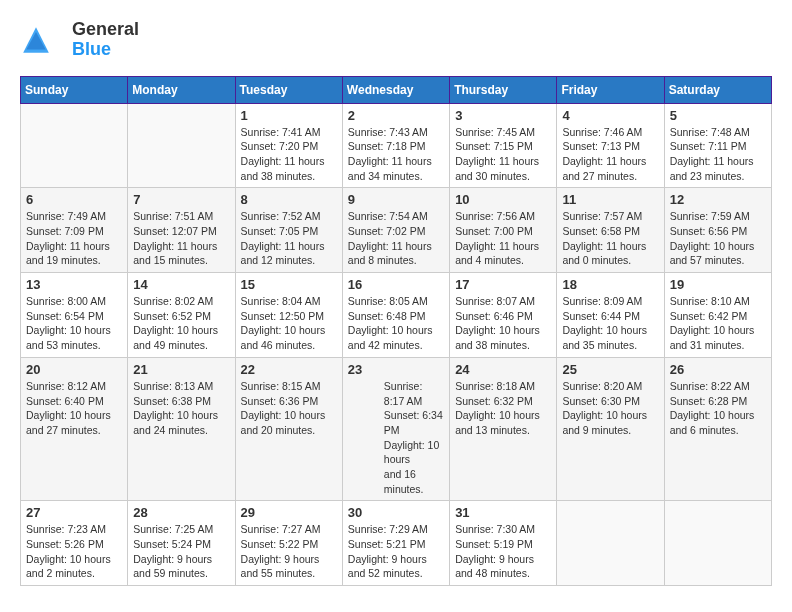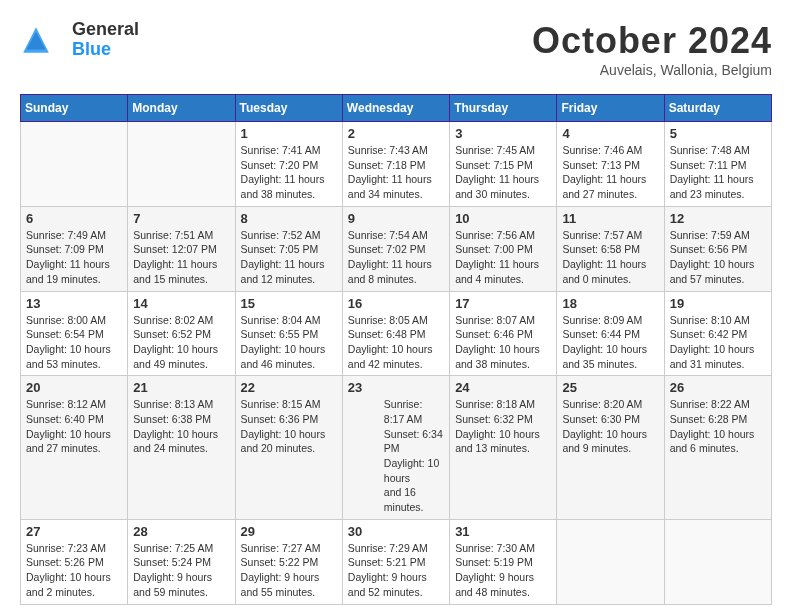--- a/index.html
+++ b/index.html
@@ -101,24 +101,20 @@
   <div class="logo">
     <svg class="logo-icon" viewBox="0 0 40 40">
       <polygon points="20,4 36,36 4,36" fill="#2196F3" opacity="0.85"></polygon>
       <polygon points="20,10 32,32 8,32" fill="#1565C0" opacity="0.5"></polygon>
     </svg>
     <div class="logo-text">
       <span class="logo-general">General</span>
       <span class="logo-blue">Blue</span>
     </div>
   </div>
-  <div class="title-block">
-    <div class="month-title">October 2024</div>
-    <div class="subtitle">Auvelais, Wallonia, Belgium</div>
-  </div>
 </div>
 
 <table>
   <thead>
     <tr>
     <th>Sunday</th>
         <th>Monday</th>
         <th>Tuesday</th>
         <th>Wednesday</th>
         <th>Thursday</th>
@@ -228,21 +224,21 @@
         <td>
           <span class="day-num">14</span>
           <div class="day-info" style="white-space: pre-line;">Sunrise: 8:02 AM
 Sunset: 6:52 PM
 Daylight: 10 hours
 and 49 minutes.</div>
         </td>
         <td>
           <span class="day-num">15</span>
           <div class="day-info" style="white-space: pre-line;">Sunrise: 8:04 AM
-Sunset: 6:55 PM
+Sunset: 12:50 PM
 Daylight: 10 hours
 and 46 minutes.</div>
         </td>
         <td>
           <span class="day-num">16</span>
           <div class="day-info" style="white-space: pre-line;">Sunrise: 8:05 AM
 Sunset: 6:48 PM
 Daylight: 10 hours
 and 42 minutes.</div>
         </td>

